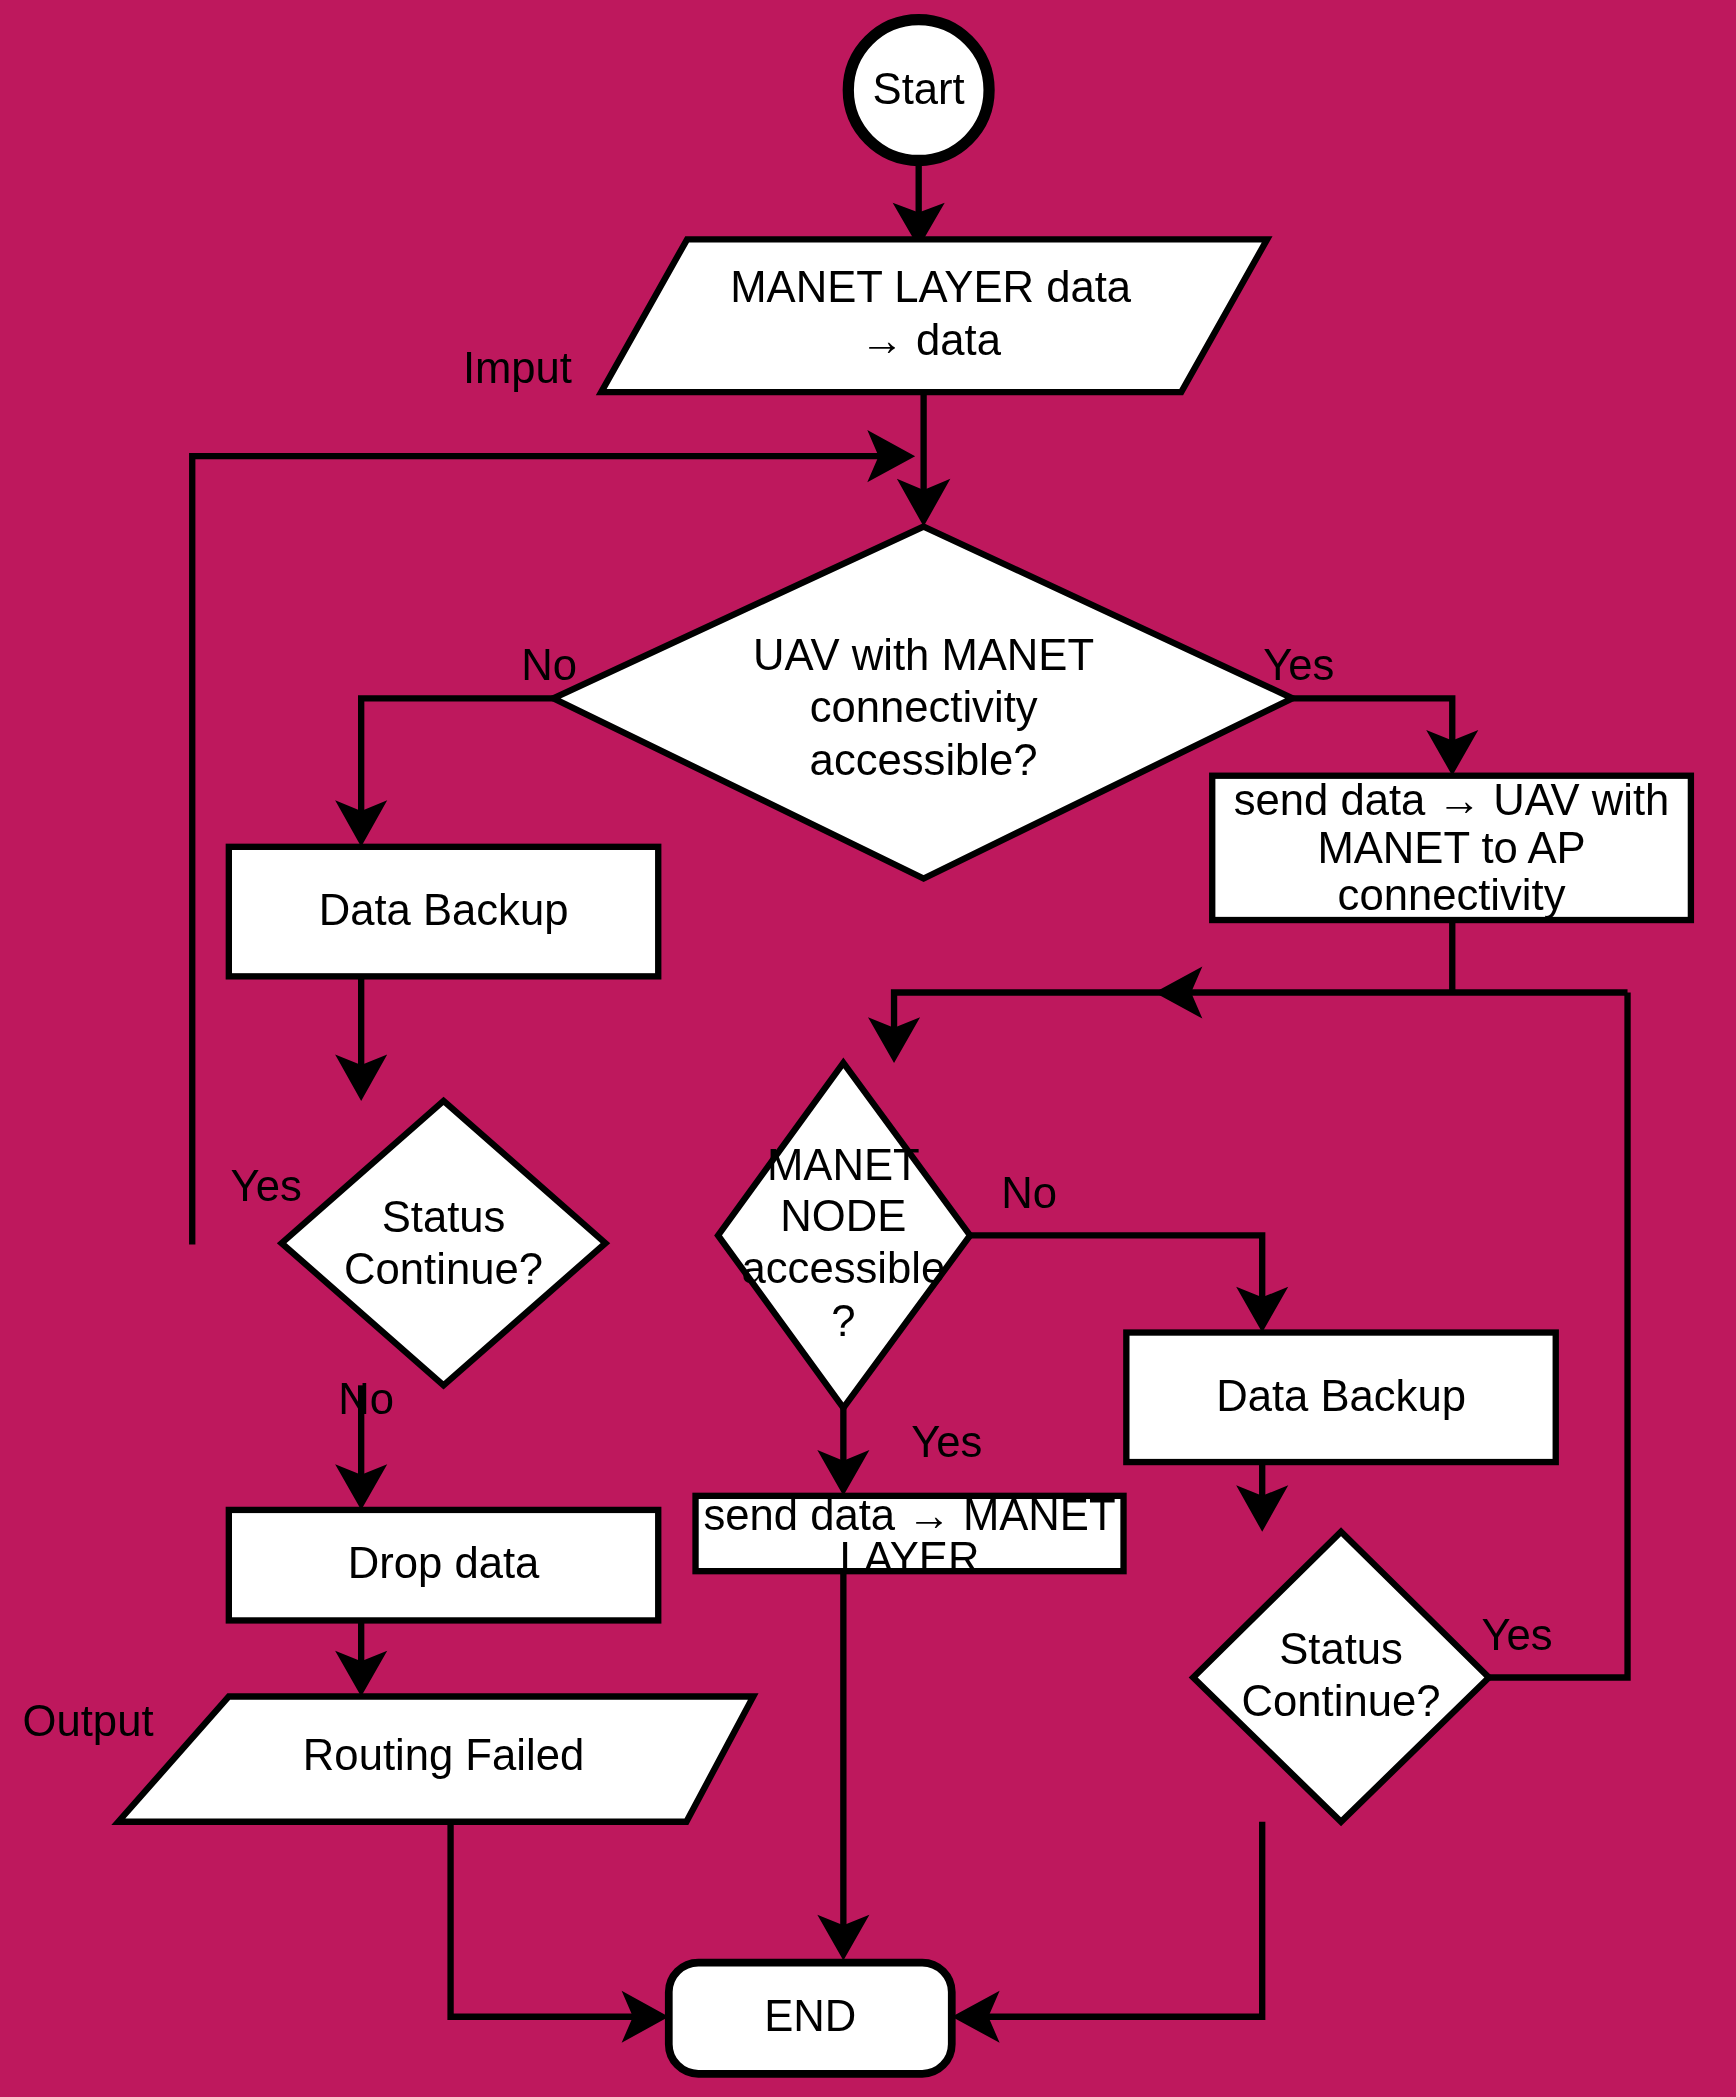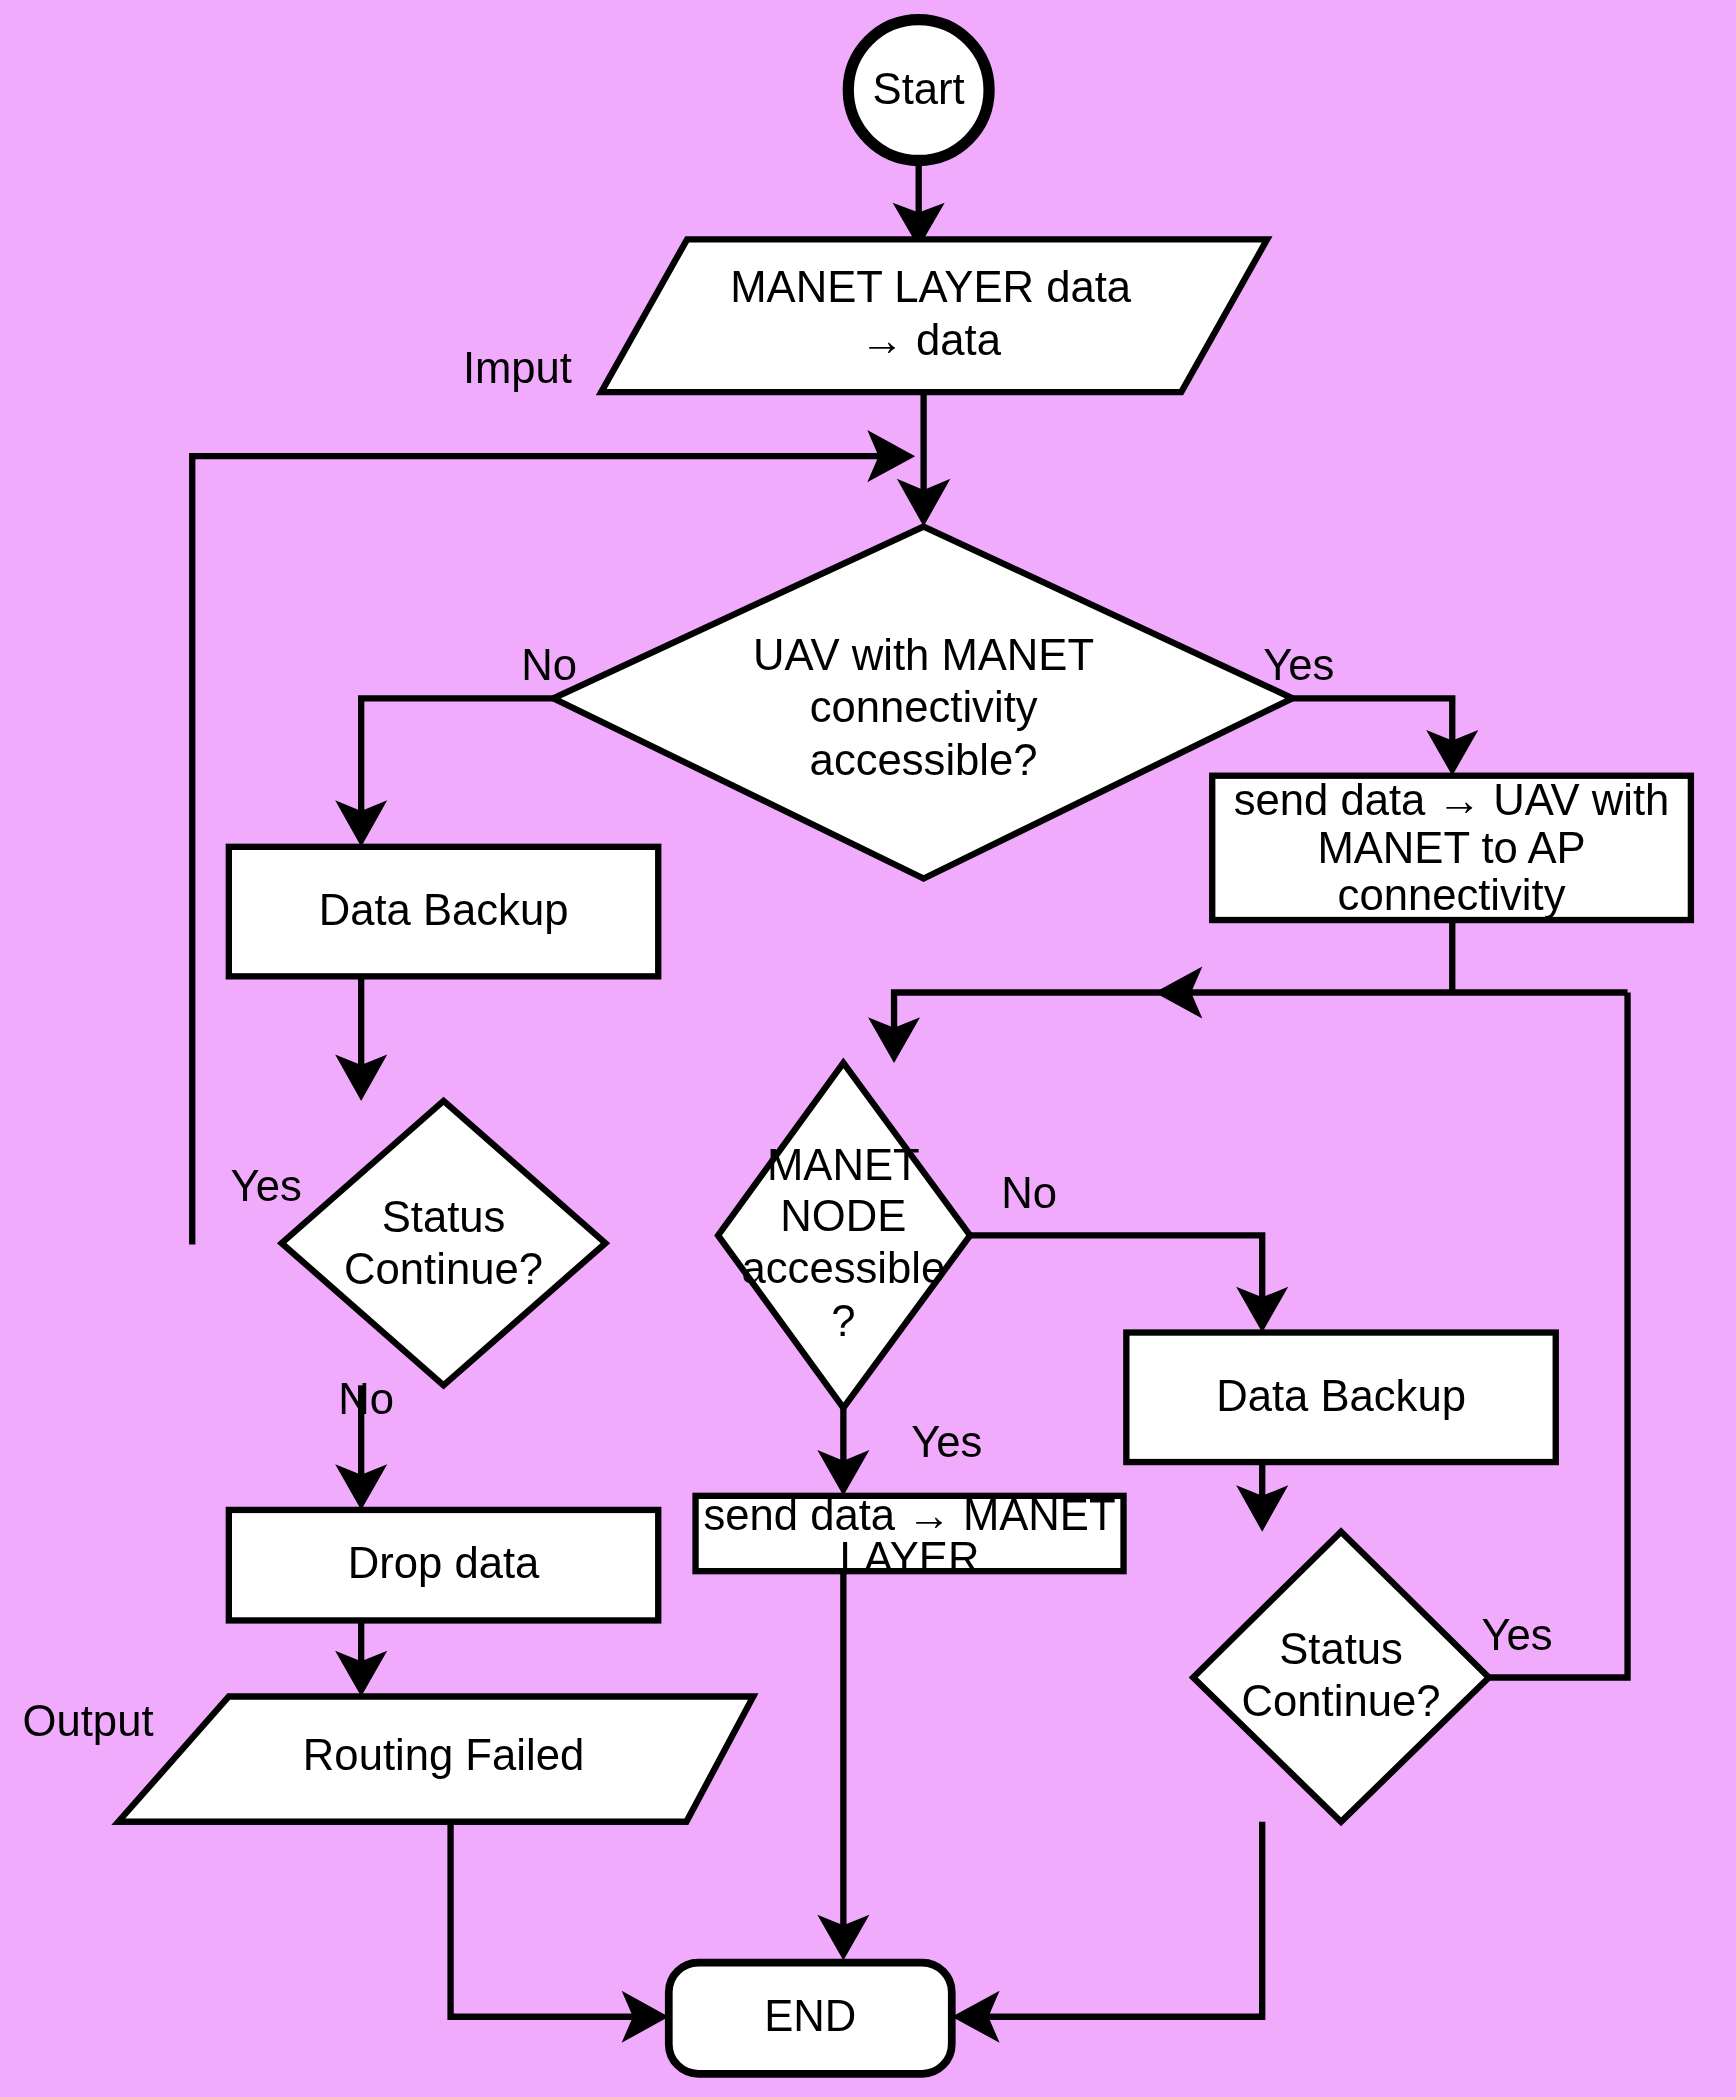--- a/index.html
+++ b/index.html
@@ -4,21 +4,21 @@
 <style>
   html, body {
     margin: 0;
     padding: 0;
     background: #ffffff;
   }
   #flowchart-root {
     width: 1736px;
     height: 2097px;
     position: relative;
-    background: #f0abfc;
+    background: #be185d;
     font-family: "Liberation Sans", sans-serif;
   }
   svg.flow-canvas {
     display: block;
     width: 1736px;
     height: 2097px;
   }
   .node-shape {
     fill: #ffffff;
     stroke: #000000;

